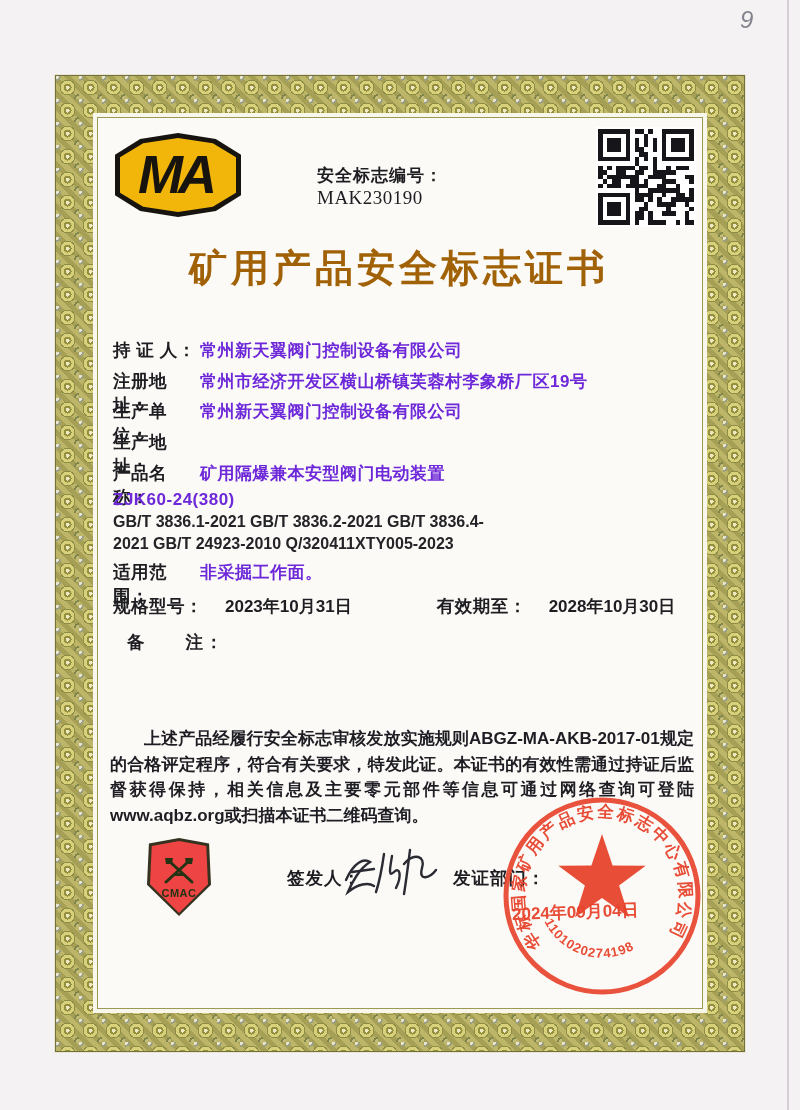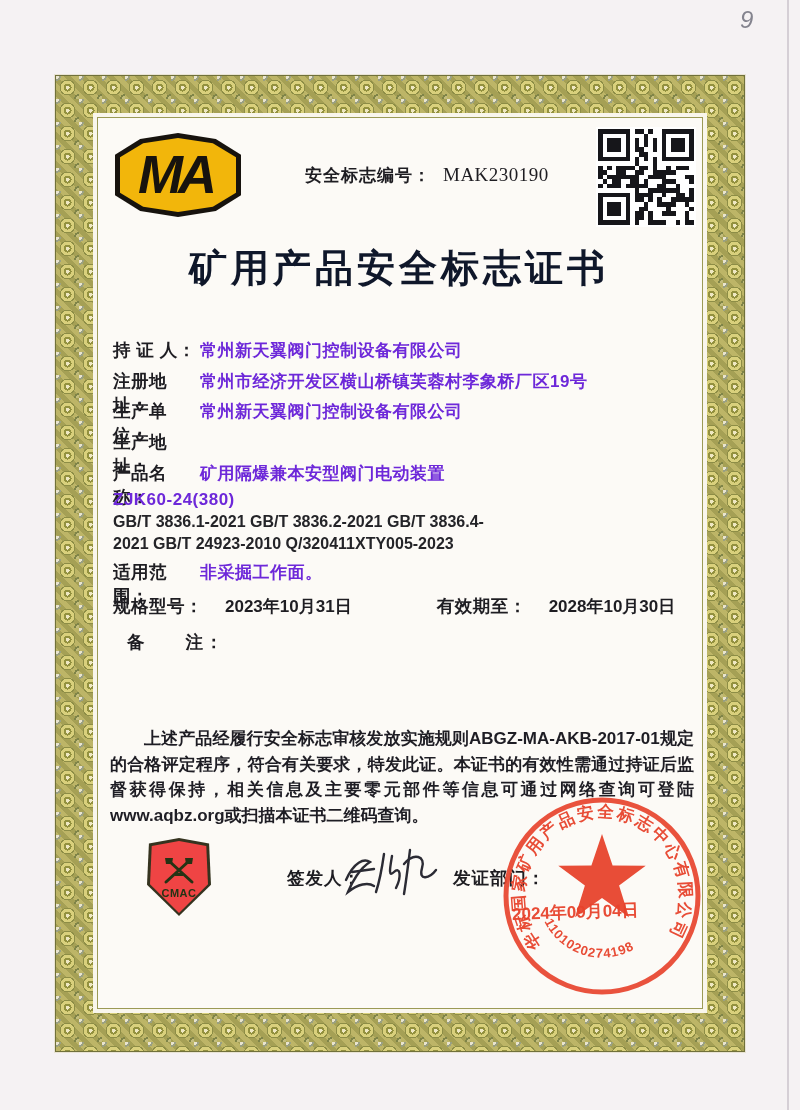--- a/index.html
+++ b/index.html
@@ -42,30 +42,30 @@
     width:116px;height:74px;background:#f2b60b;
     clip-path:polygon(50% 0%,80% 7%,100% 26%,100% 74%,80% 93%,50% 100%,20% 93%,0% 74%,0% 26%,20% 7%);
     display:flex;align-items:center;justify-content:center;
   }
   .ma-text{
     font-weight:900;font-style:italic;font-size:54px;line-height:1;
     letter-spacing:-5px;color:#17130e;transform:translate(-3px,-1px);
   }
 
   
-  .cert-line{left:305px;top:164px;display:flex;align-items:baseline;}
+  .cert-line{left:305px;top:164px;display:flex;align-items:baseline;flex-direction:column;}
   .cert-label{font-size:17px;font-weight:600;letter-spacing:1px;}
   .cert-value{font-family:"Liberation Serif","DejaVu Serif",serif;font-size:19px;margin-left:12px;letter-spacing:.5px;}
 
   .qr{left:596px;top:127px;width:100px;height:100px;background:#fff;}
 
   
   .title{
     left:97px;top:243px;width:604px;text-align:center;
-    font-size:38px;font-weight:900;letter-spacing:4px;color:#0f172a;
+    font-size:38px;font-weight:900;letter-spacing:4px;color:#a16207;
   }
 
   
   .row{left:113px;display:flex;align-items:baseline;}
   .lbl{font-size:17.5px;font-weight:600;letter-spacing:.5px;width:87px;flex:none;}
   .val{font-size:17px;font-weight:700;letter-spacing:.5px;color:#6d28d9;}
   .std-row{left:113px;display:flex;}
   .std-lbl{font-size:17.5px;font-weight:600;width:197px;flex:none;padding-top:12px;letter-spacing:.5px;}
   .std-val{width:398px;font-size:16px;font-weight:700;line-height:22px;color:#242428;}
   .dates{left:113px;display:flex;align-items:baseline;}

